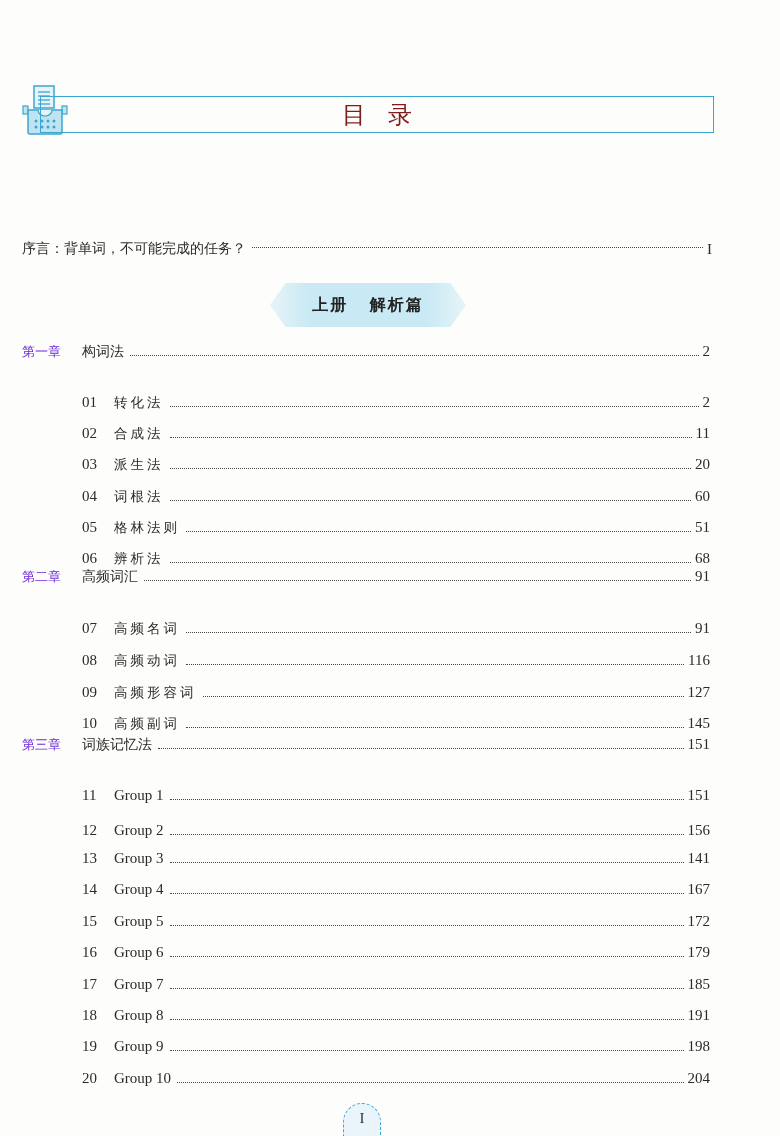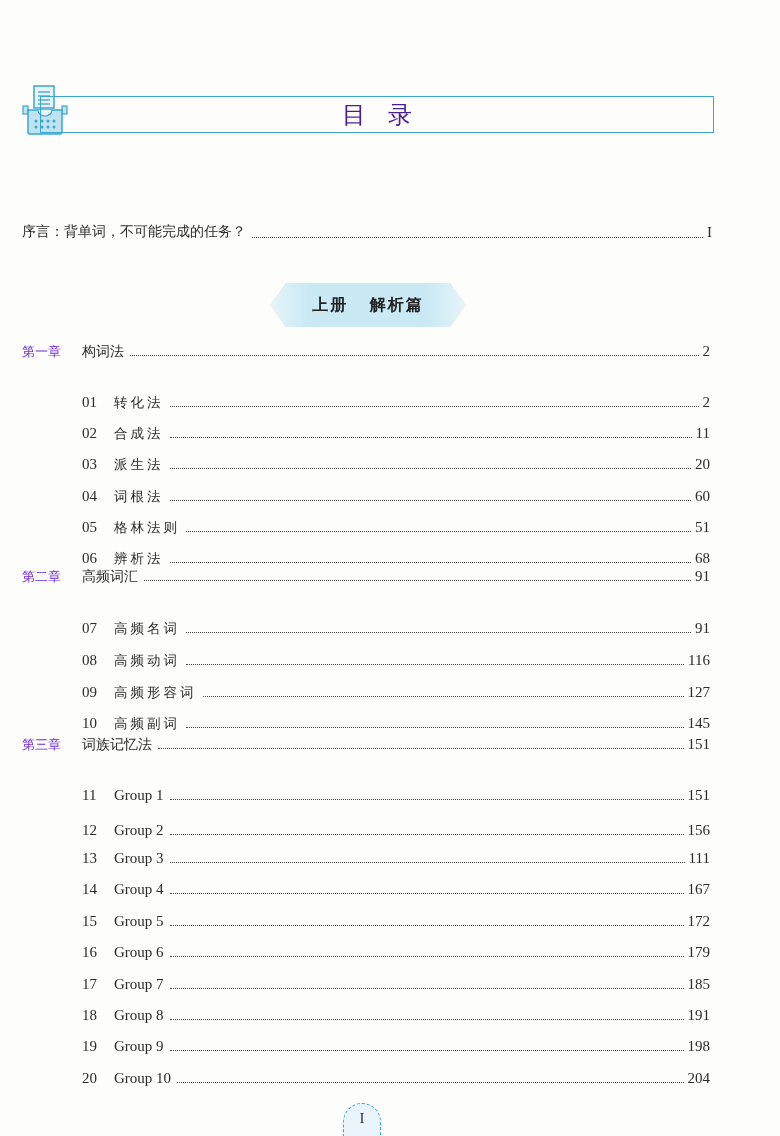--- a/index.html
+++ b/index.html
@@ -10,29 +10,29 @@
     color: #2a2a2a;
     position: relative;
   }
   .banner {
     position: absolute; left: 40px; top: 96px; width: 674px; height: 37px;
     border: 1.5px solid #3ba6cf; box-sizing: border-box;
     display: flex; align-items: center; justify-content: center;
   }
   .banner-title {
     font-family: "DejaVu Sans", "Liberation Sans", sans-serif;
-    font-size: 24px; letter-spacing: 22px; color: #4c1d95; padding-left: 22px;
+    font-size: 24px; letter-spacing: 22px; color: #7f1d1d; padding-left: 22px;
     font-weight: 300;
   }
   .typewriter {
     position: absolute; left: 20px; top: 84px; width: 50px; height: 52px;
   }
   .preface {
-    position: absolute; left: 22px; top: 223px; width: 690px;
-    display: flex; align-items: flex-end; font-size: 14px;
+    position: absolute; left: 22px; top: 240px; width: 690px;
+    display: flex; align-items: center; font-size: 14px;
     font-family: "DejaVu Sans", "Liberation Sans", sans-serif;
   }
   .leader {
     flex: 1; border-bottom: 1.5px dotted #444; margin: 0 4px 3px 6px; height: 0;
   }
   .pg { font-family: "Liberation Serif", serif; font-size: 15px; }
   .section-banner {
     position: absolute; left: 270px; top: 283px; width: 196px; height: 44px;
     display: flex; align-items: center; justify-content: center;
   }
@@ -193,21 +193,21 @@
 <div class="row sub" style="top:802px">
   <span class="num">12</span>
   <span class="label en">Group 2</span>
   <span class="leader"></span>
   <span class="pg">156</span>
 </div>
 <div class="row sub" style="top:830px">
   <span class="num">13</span>
   <span class="label en">Group 3</span>
   <span class="leader"></span>
-  <span class="pg">111</span>
+  <span class="pg">141</span>
 </div>
 <div class="row sub" style="top:861px">
   <span class="num">14</span>
   <span class="label en">Group 4</span>
   <span class="leader"></span>
   <span class="pg">167</span>
 </div>
 <div class="row sub" style="top:893px">
   <span class="num">15</span>
   <span class="label en">Group 5</span>

